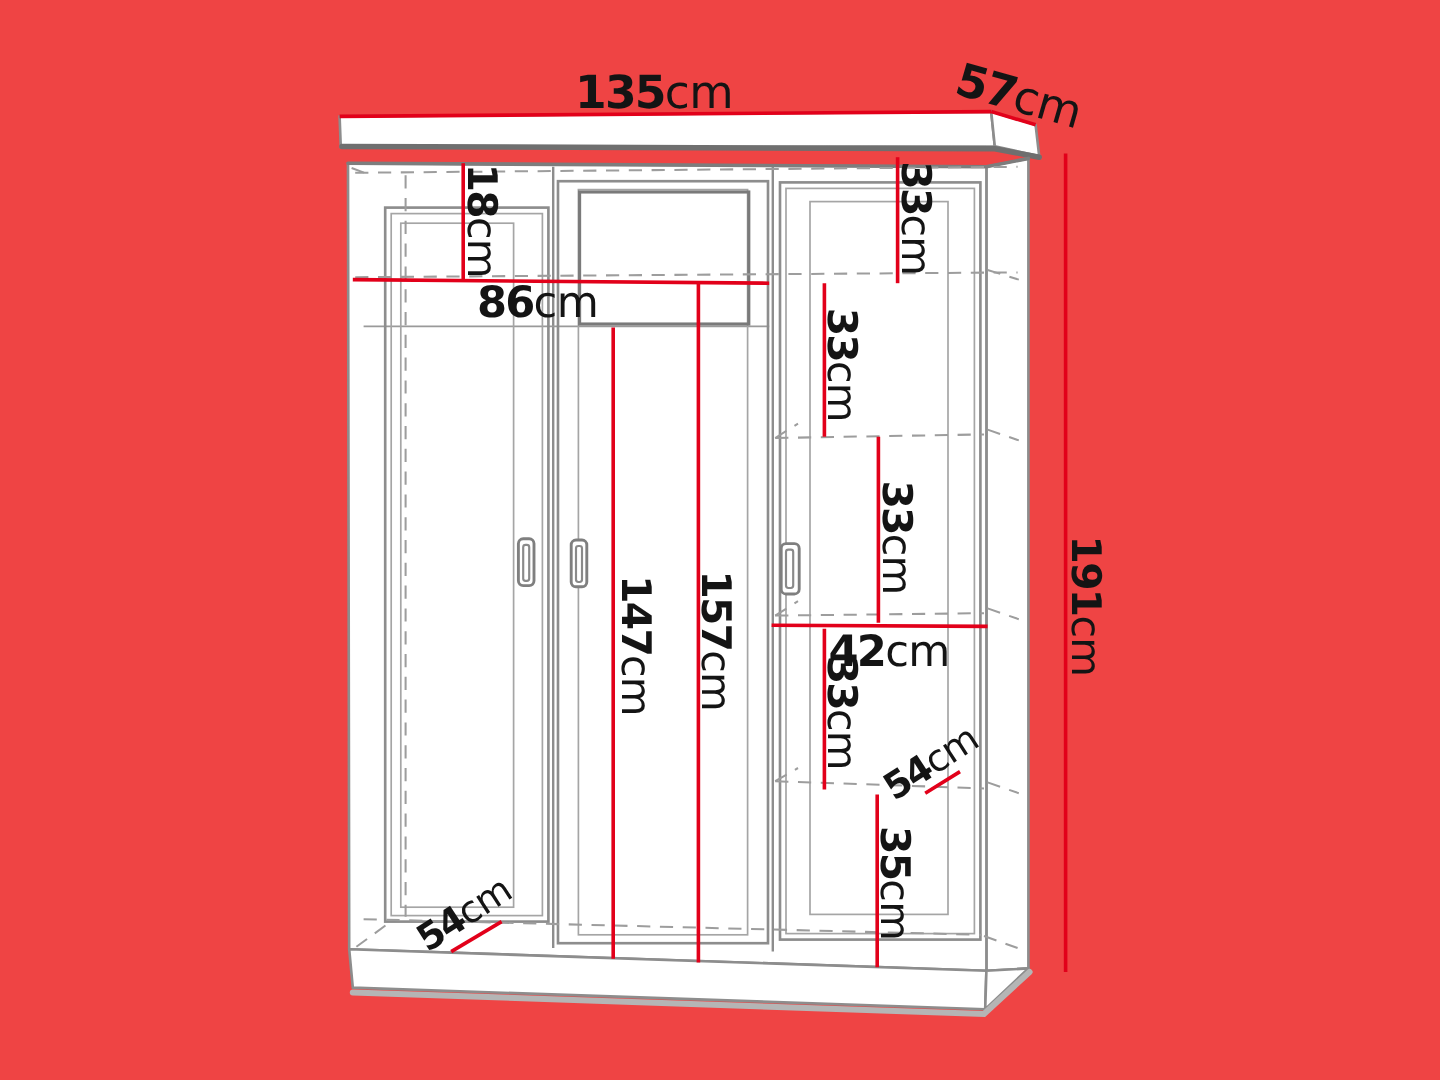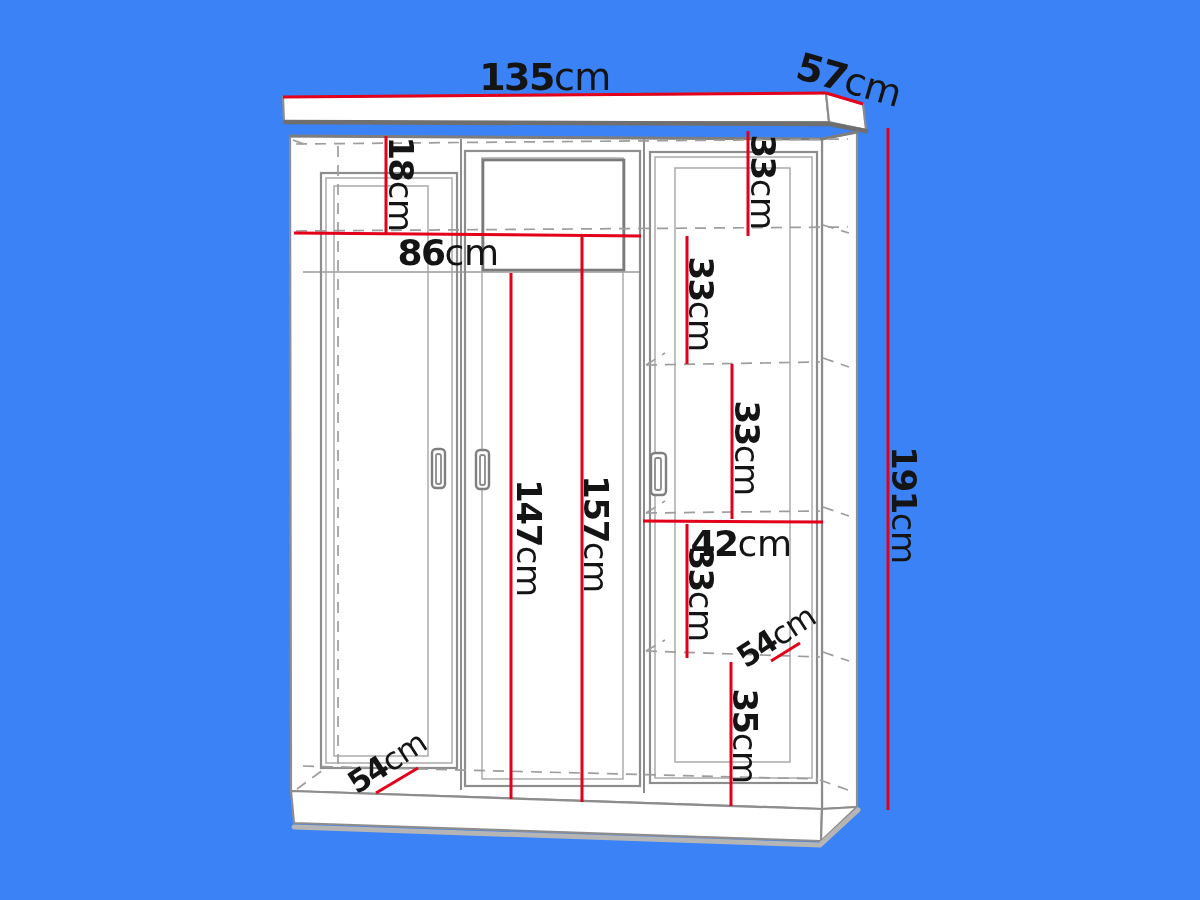--- a/index.html
+++ b/index.html
@@ -1,16 +1,16 @@
 <!DOCTYPE html>
 <html style="--dim-red: #e2001a;"><head>
 <meta charset="utf-8">
 <style>
   html,body{margin:0;padding:0;background:#ffffff;}
-  .stage{position:relative;width:1200px;height:900px;background:#3b82f6;overflow:hidden;
+  .stage{position:relative;width:1200px;height:900px;background:#ef4444;overflow:hidden;
          font-family:"DejaVu Sans","Liberation Sans",sans-serif;}
   svg{display:block;}
   
   .panel{fill:#ffffff;stroke:#8d8d8d;stroke-width:2.2;stroke-linejoin:round;}
   .edge-thick{fill:none;stroke:#6f6f6f;stroke-width:4.6;stroke-linecap:round;stroke-linejoin:round;}
   .edge-mid{fill:none;stroke:#7d7d7d;stroke-width:3;stroke-linecap:round;}
   .line-thin{fill:none;stroke:#9a9a9a;stroke-width:1.6;}
   .line-part{fill:none;stroke:#8d8d8d;stroke-width:2;}
   .door{fill:none;stroke:#8d8d8d;stroke-width:2.2;}
   .door-inner{fill:none;stroke:#a5a5a5;stroke-width:1.4;}

